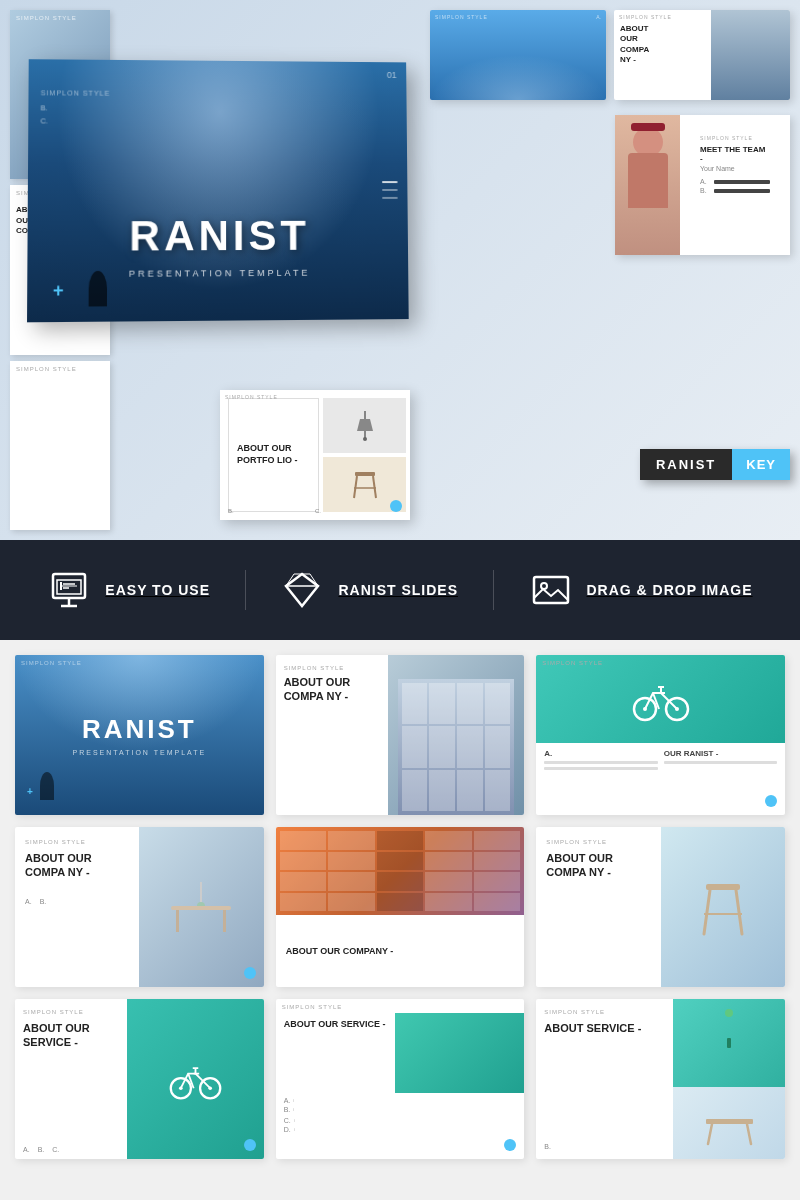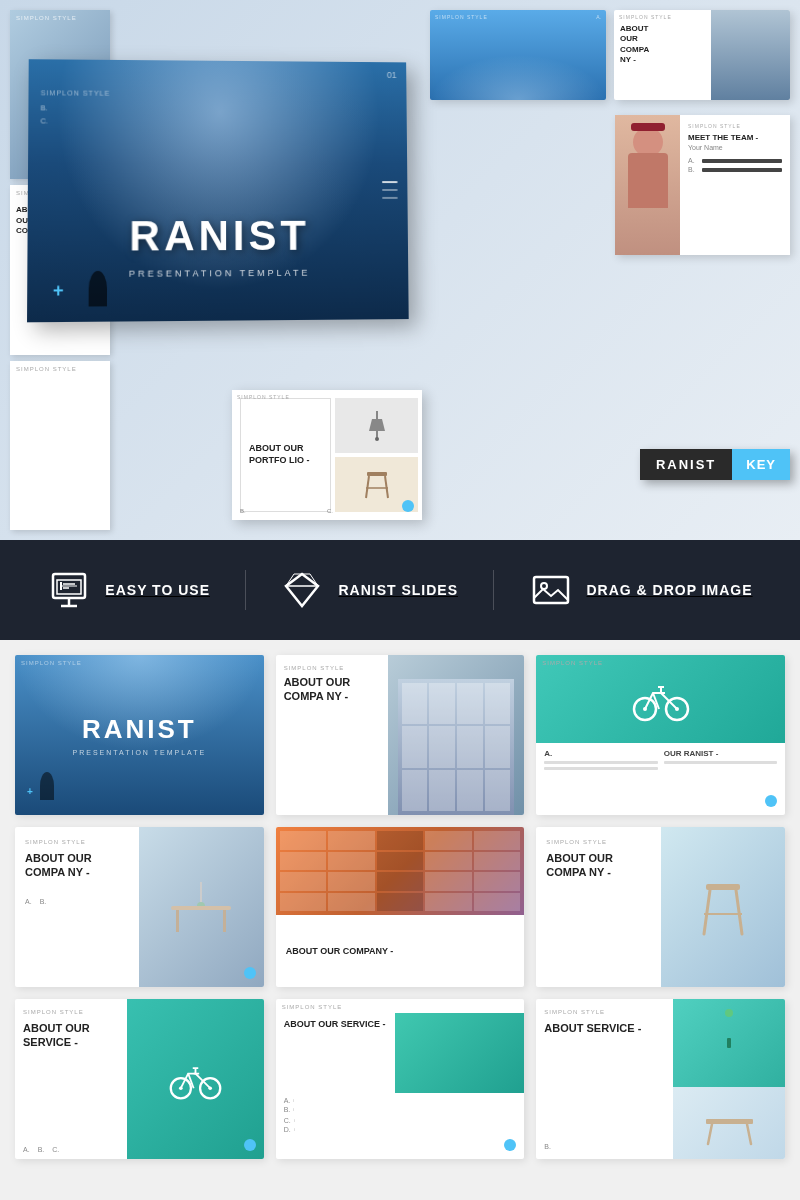--- a/index.html
+++ b/index.html
@@ -80,21 +80,21 @@
       box-shadow: 3px 3px 8px rgba(0,0,0,0.15);
       overflow: hidden;
       position: relative;
       font-size: 7px;
       color: #333;
     }
 
     
     .portfolio-slide {
       position: absolute;
-      left: 232px;
+      left: 220px;
       bottom: 20px;
       width: 190px;
       height: 130px;
       background: white;
       box-shadow: 4px 4px 12px rgba(0,0,0,0.2);
       overflow: hidden;
       z-index: 8;
     }
     .portfolio-inner {
       display: flex;
@@ -457,21 +457,21 @@
 
   <div style="position:absolute;top:115px;right:10px;width:175px;">
 
     <div style="background:white;box-shadow:3px 3px 8px rgba(0,0,0,0.15);overflow:hidden;display:flex;height:140px;margin-bottom:8px;">
       <div style="width:65px;height:100%;background:linear-gradient(180deg,#e0b8a0 0%,#c09080 100%);flex-shrink:0;position:relative;overflow:hidden;">
         <div style="position:absolute;top:12px;left:50%;transform:translateX(-50%);width:30px;height:30px;background:#d49080;border-radius:50%;"></div>
         <div style="position:absolute;top:38px;left:50%;transform:translateX(-50%);width:40px;height:55px;background:#c07868;border-radius:4px 4px 0 0;"></div>
 
         <div style="position:absolute;top:8px;left:50%;transform:translateX(-50%);width:34px;height:8px;background:#902030;border-radius:3px;"></div>
       </div>
-      <div style="flex:1;padding:8px;">
+      <div style="flex:1;padding:20px;">
         <div style="font-size:5px;color:#aaa;letter-spacing:1px;margin-bottom:4px;">SIMPLON STYLE</div>
         <div style="font-size:8px;font-weight:bold;color:#222;margin-bottom:2px;">MEET THE TEAM -</div>
         <div style="font-size:7px;color:#888;margin-bottom:6px;">Your Name</div>
         <div class="sc-line-item">
           <span class="sc-letter">A.</span>
           <div class="sc-bar sc-bar-dark" style="width:70%;height:4px;"></div>
         </div>
         <div class="sc-line-item">
           <span class="sc-letter">B.</span>
           <div class="sc-bar sc-bar-dark" style="width:50%;height:4px;"></div>

